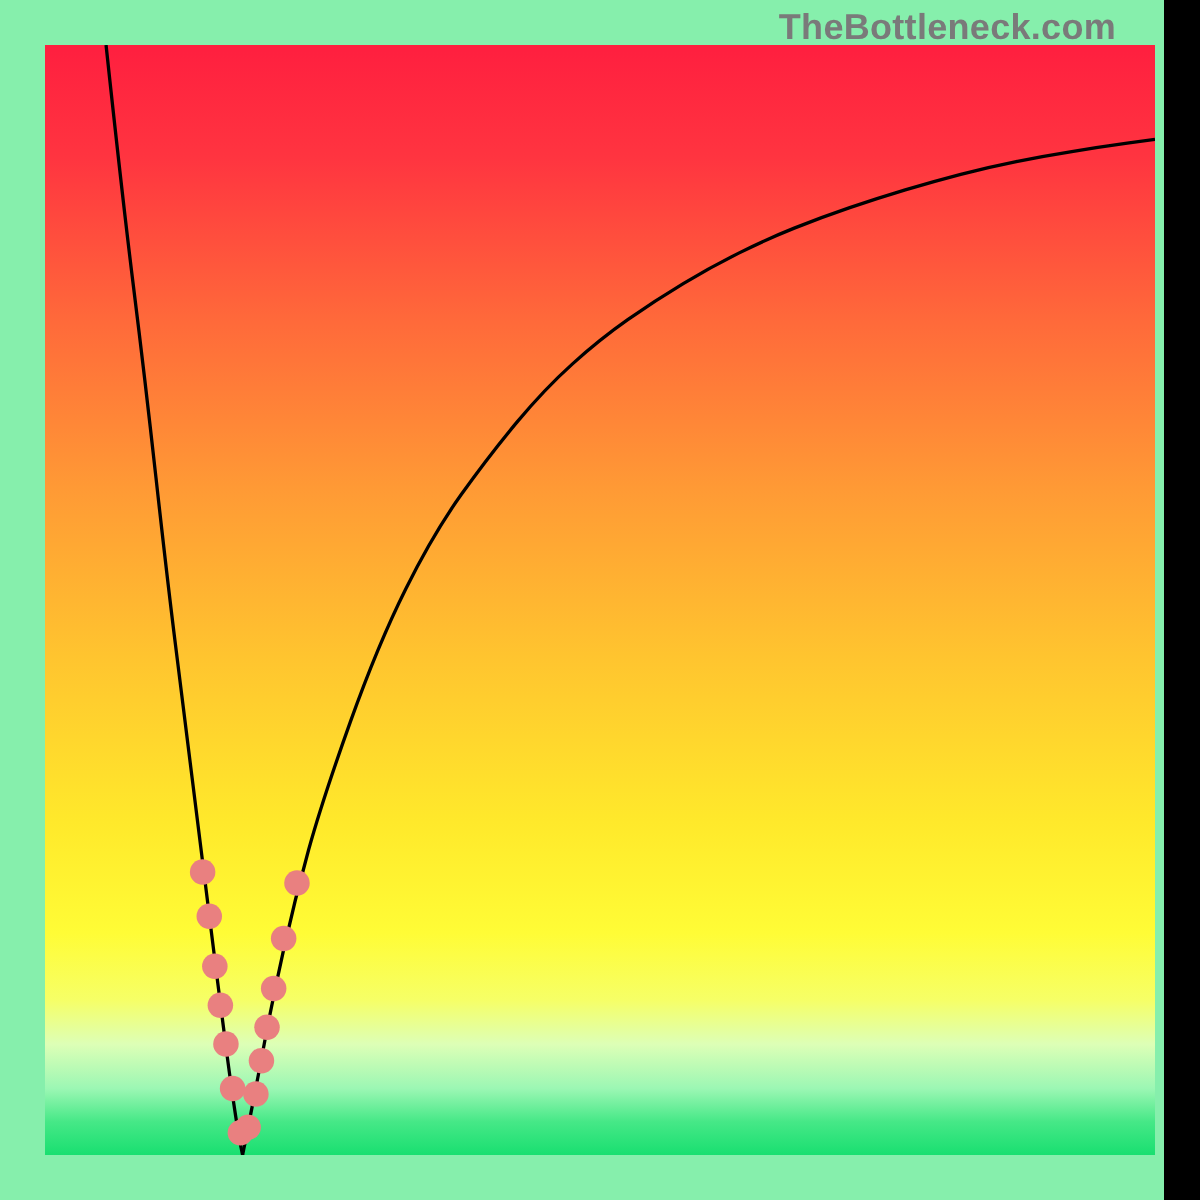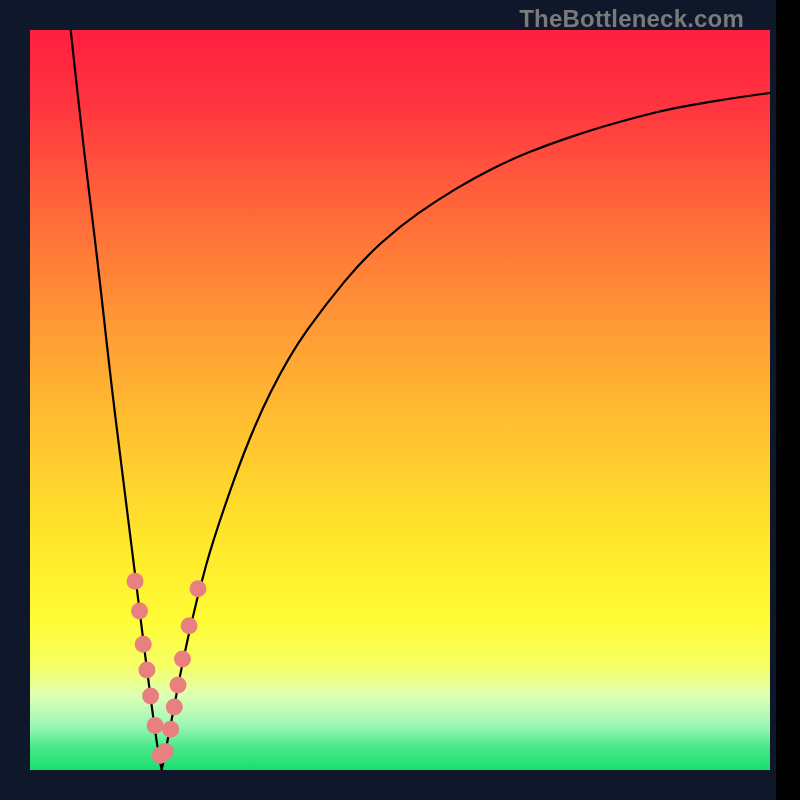--- a/index.html
+++ b/index.html
@@ -7,21 +7,21 @@
     padding: 0;
     width: 800px;
     height: 800px;
     background: #000;
     overflow: hidden;
   }
   .outer {
     position: relative;
     width: 776px;
     height: 800px;
-    background: #0f172a;
+    background: #86efac;
   }
   .plot {
     position: absolute;
     left: 30px;
     top: 30px;
     width: 740px;
     height: 740px;
   }
   .watermark {
     position: absolute;

